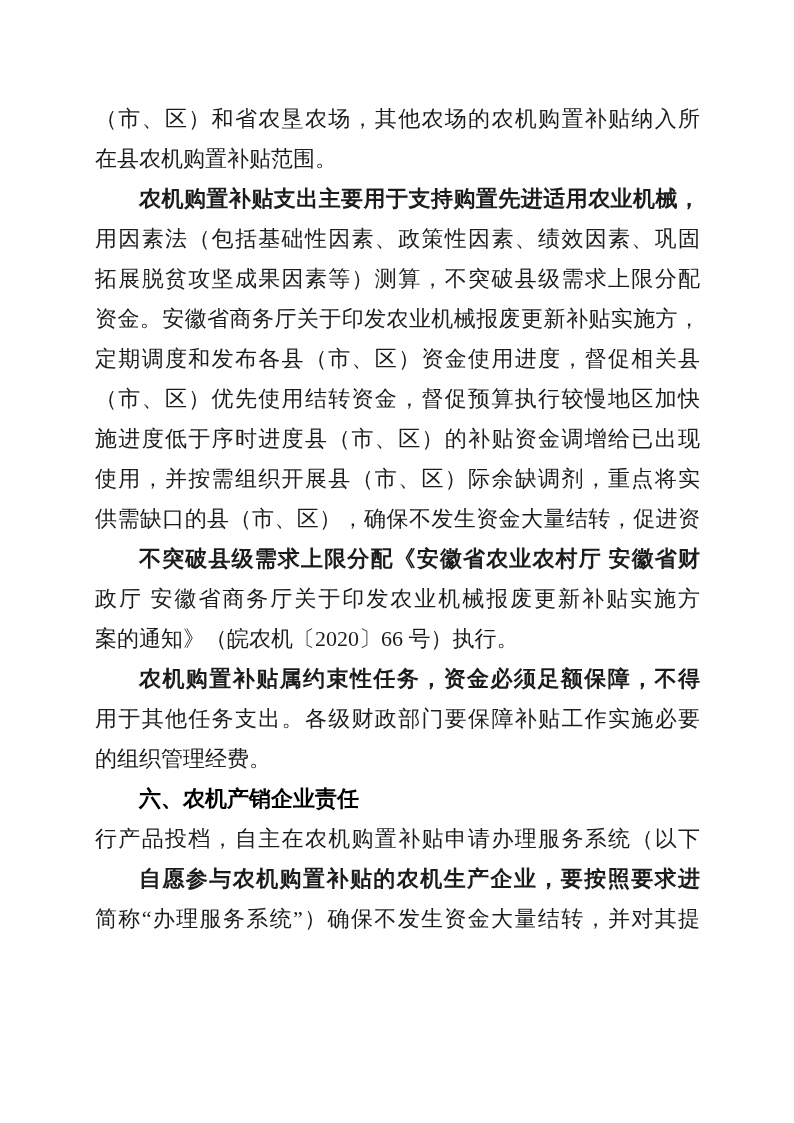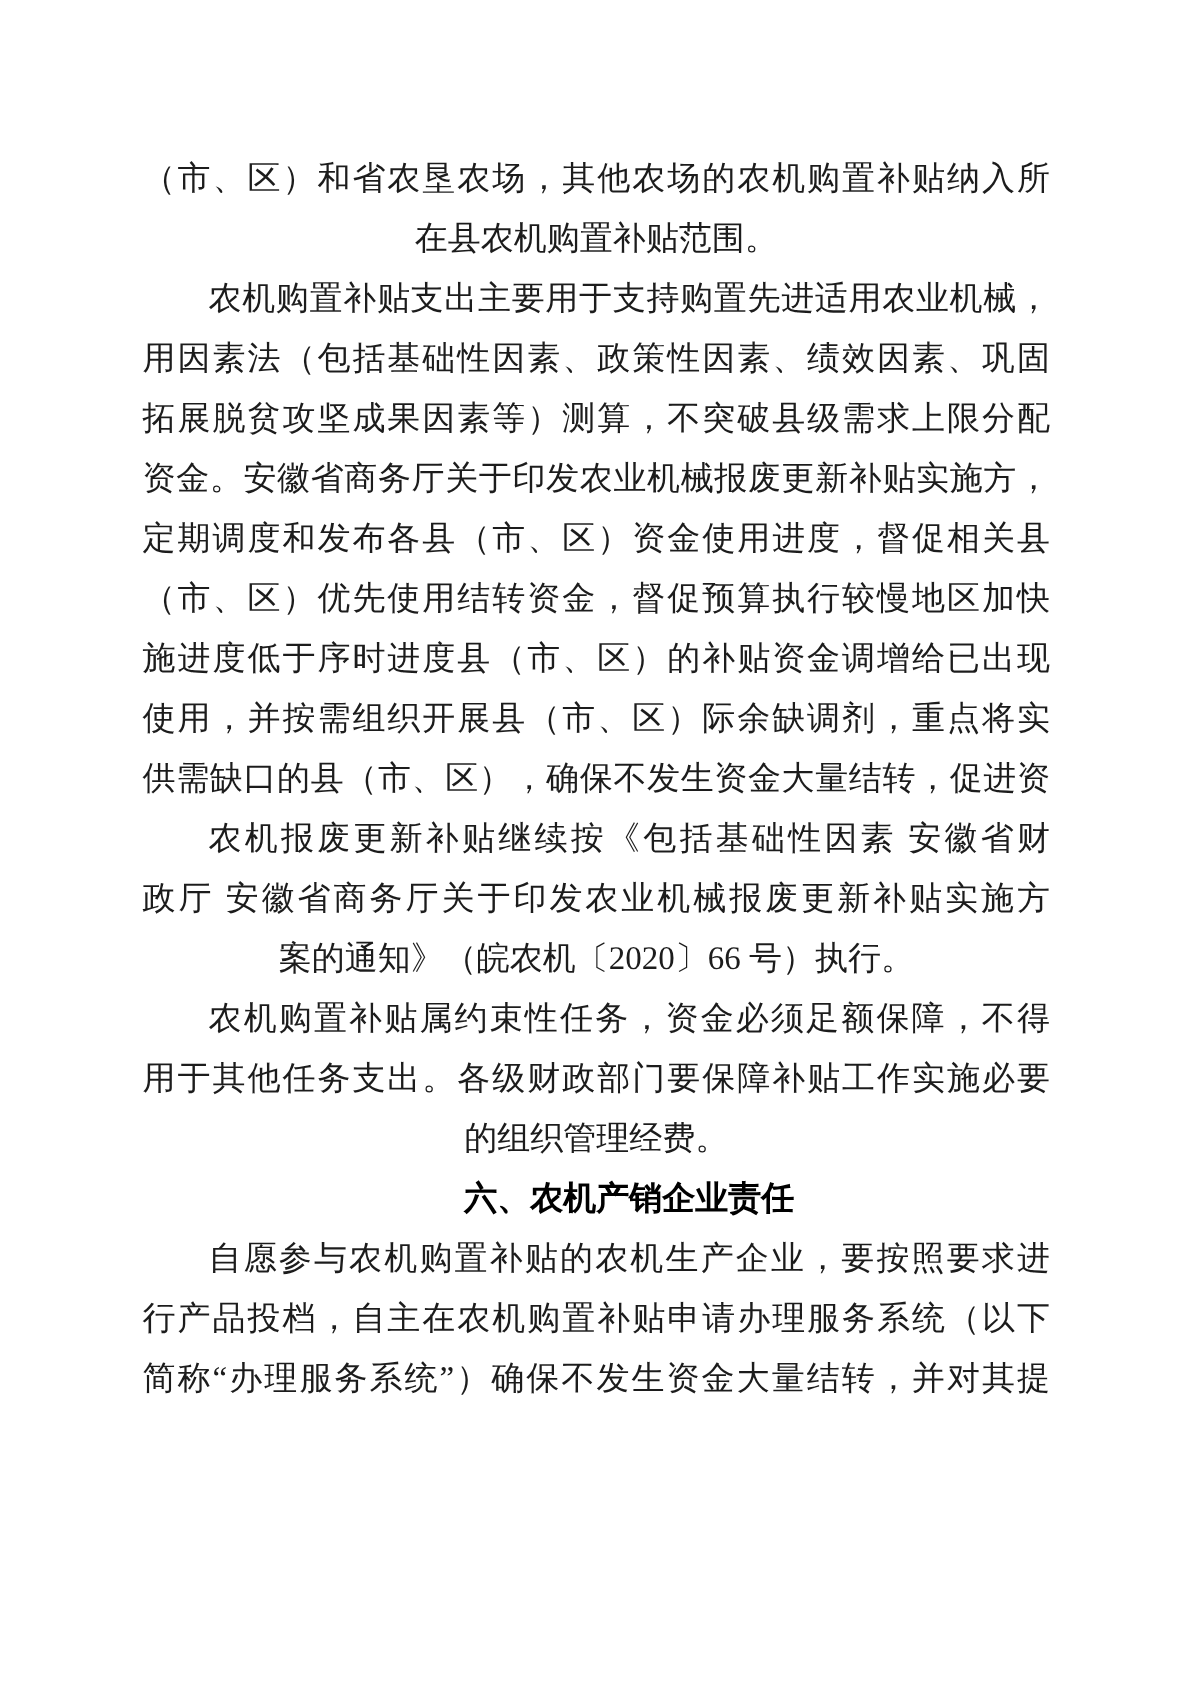--- a/index.html
+++ b/index.html
@@ -19,29 +19,30 @@
     left: 95px;
     top: 99px;
     width: 605px;
   }
   .line {
     height: 40px;
     line-height: 40px;
     font-size: 22px;
     color: #1c1c1c;
     font-family: "Liberation Serif", "DejaVu Serif", serif;
-    text-align: center;
+    text-align: left;
   }
   .j {
     text-align: justify;
     text-align-last: justify;
     text-justify: inter-character;
   }
   .ind {
     text-indent: 2em;
+    font-weight: bold;
   }
   .heading {
     font-family: "Liberation Sans", "DejaVu Sans", sans-serif;
     font-weight: 700;
     color: #000000;
   }
   .pagenum {
     position: absolute;
     left: 572px;
     top: 1038px;
@@ -65,30 +66,30 @@
     <div class="line j ind">农机购置补贴支出主要用于支持购置先进适用农业机械，</div>
     <div class="line j">用因素法（包括基础性因素、政策性因素、绩效因素、巩固</div>
     <div class="line j">拓展脱贫攻坚成果因素等）测算，不突破县级需求上限分配</div>
     <div class="line j">资金。安徽省商务厅关于印发农业机械报废更新补贴实施方，</div>
     <div class="line j">定期调度和发布各县（市、区）资金使用进度，督促相关县</div>
     <div class="line j">（市、区）优先使用结转资金，督促预算执行较慢地区加快</div>
     <div class="line j">施进度低于序时进度县（市、区）的补贴资金调增给已出现</div>
     <div class="line j">使用，并按需组织开展县（市、区）际余缺调剂，重点将实</div>
     <div class="line j">供需缺口的县（市、区），确保不发生资金大量结转，促进资</div>
 
-    <div class="line j ind">农机报废更新补贴继续按《包括基础性因素 安徽省财</div>
+    <div class="line j ind">不突破县级需求上限分配《安徽省农业农村厅 安徽省财</div>
     <div class="line j">政厅 安徽省商务厅关于印发农业机械报废更新补贴实施方</div>
     <div class="line">案的通知》（皖农机〔2020〕66 号）执行。</div>
 
     <div class="line j ind">农机购置补贴属约束性任务，资金必须足额保障，不得</div>
     <div class="line j">用于其他任务支出。各级财政部门要保障补贴工作实施必要</div>
     <div class="line">的组织管理经费。</div>
 
     <div class="line heading ind">六、农机产销企业责任</div>
 
+    <div class="line j">行产品投档，自主在农机购置补贴申请办理服务系统（以下</div>
     <div class="line j ind">自愿参与农机购置补贴的农机生产企业，要按照要求进</div>
-    <div class="line j">行产品投档，自主在农机购置补贴申请办理服务系统（以下</div>
     <div class="line j">简称“办理服务系统”）确保不发生资金大量结转，并对其提</div>
 
   </div>
 
   <div class="pagenum">— 7 —</div>
 </div>
 
 </body></html>

